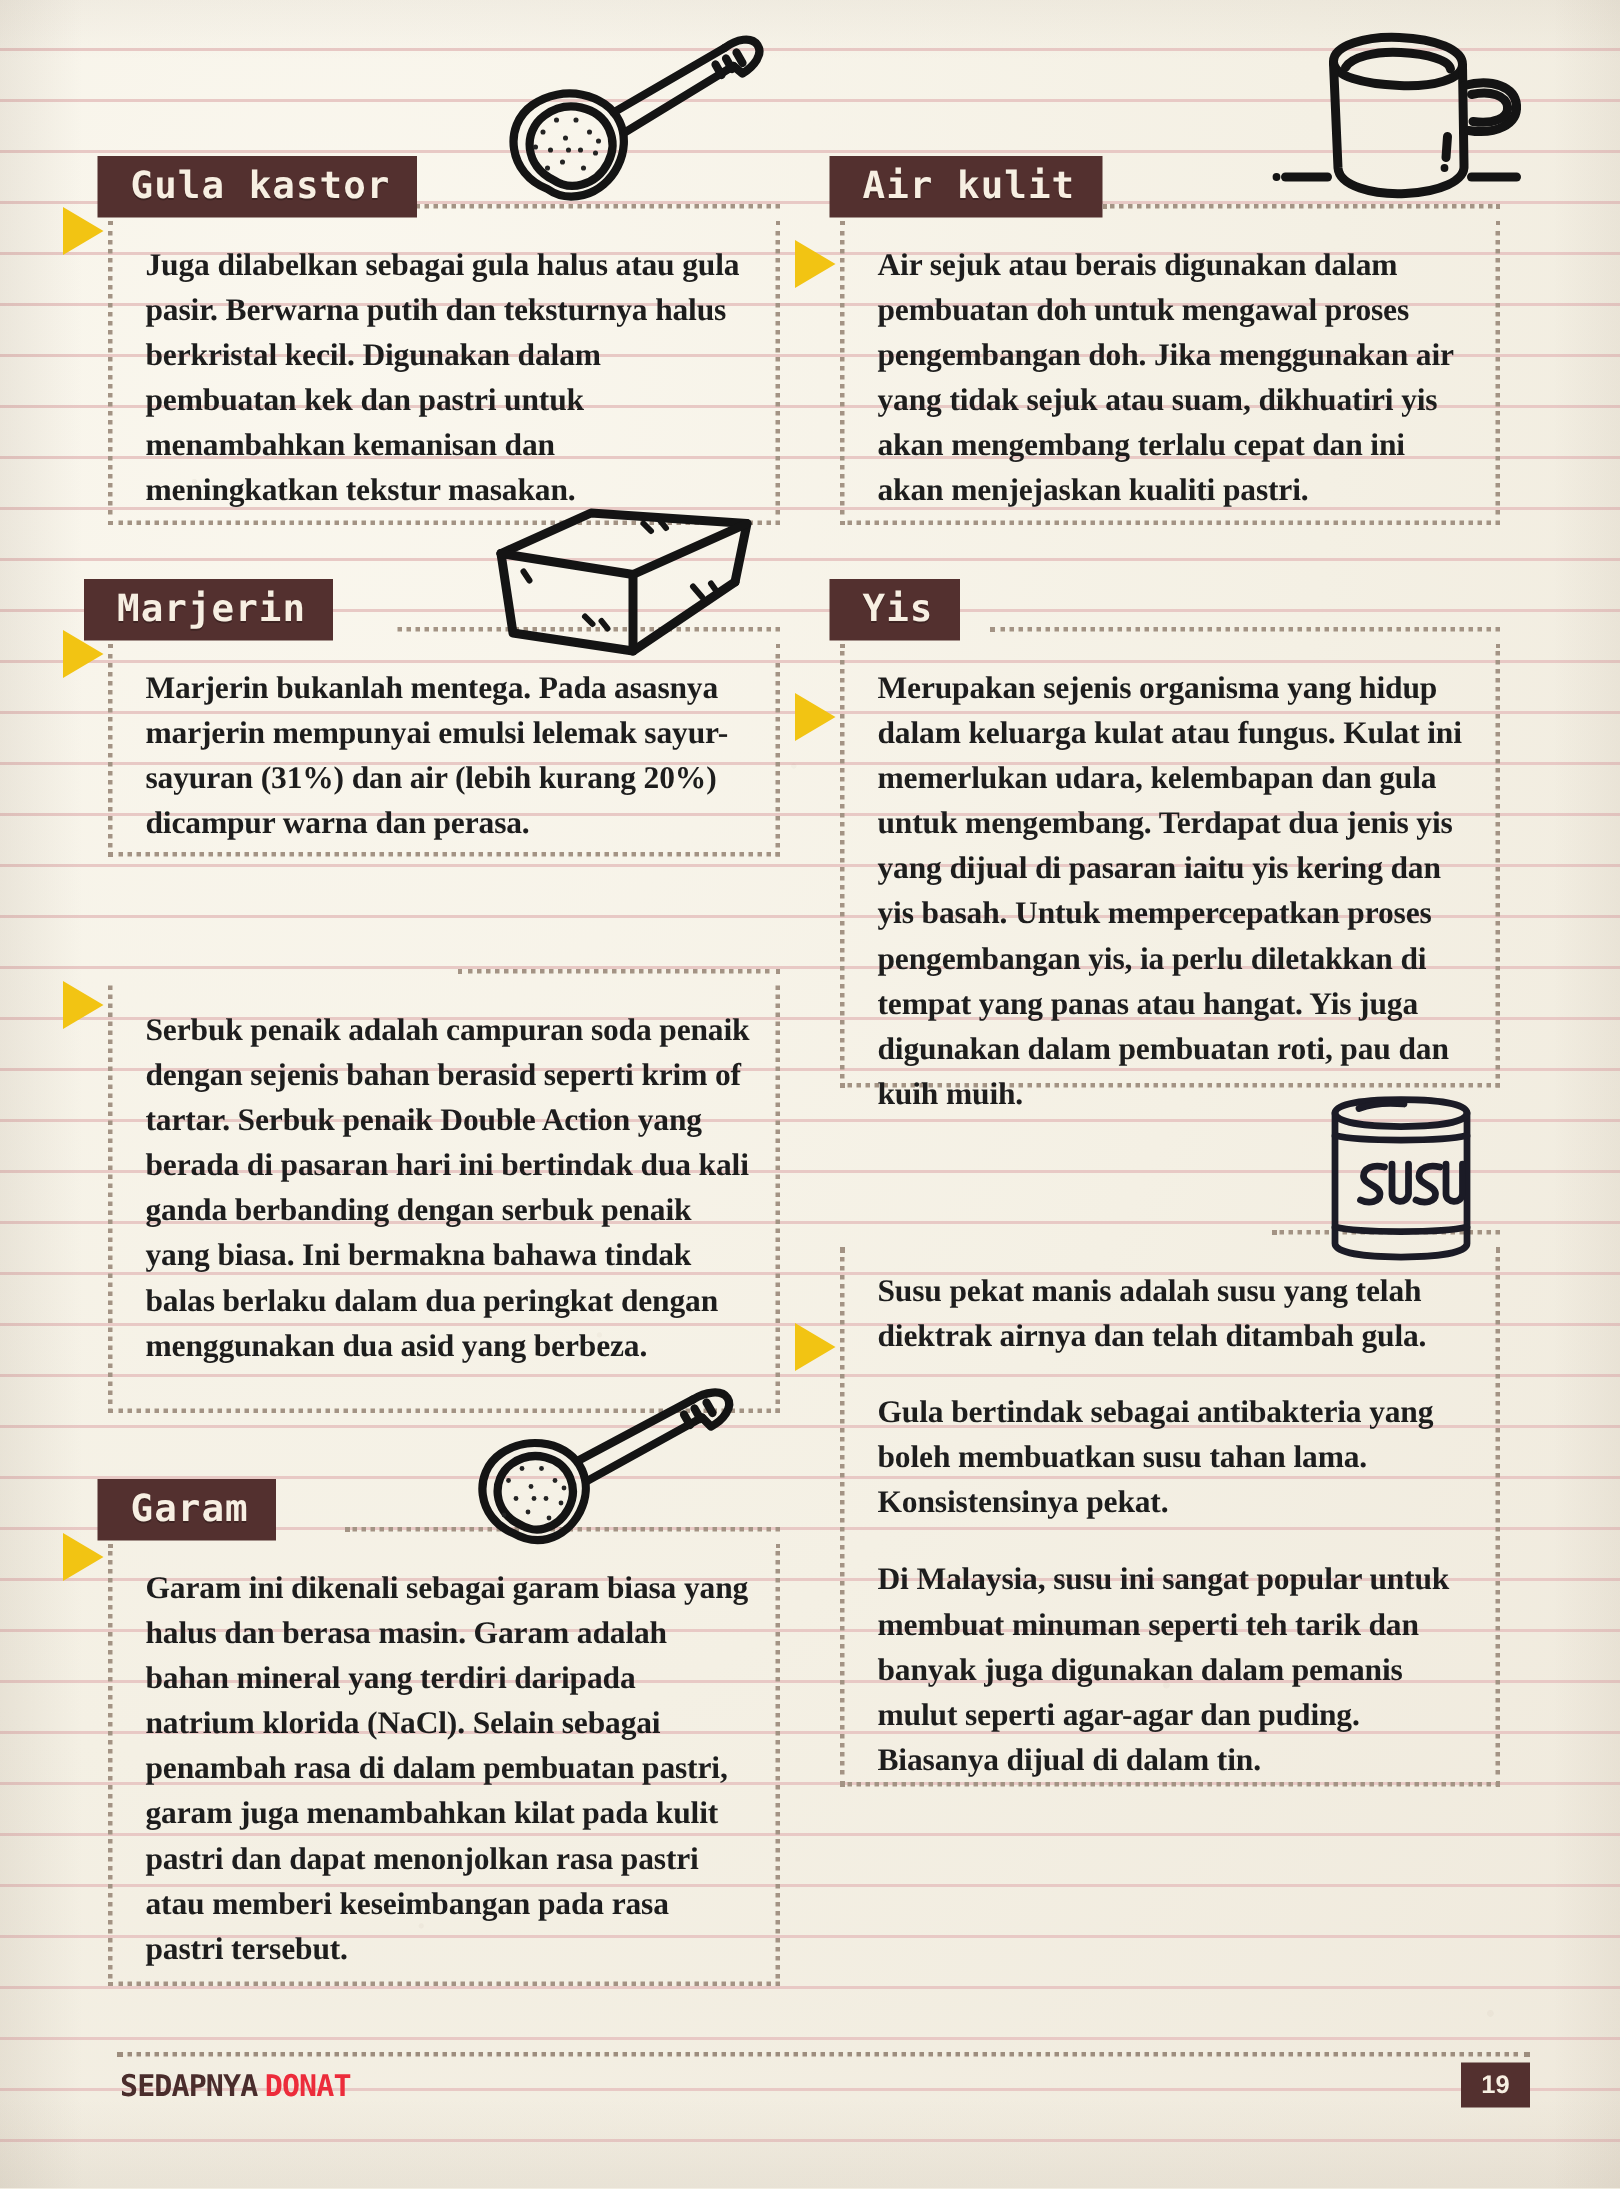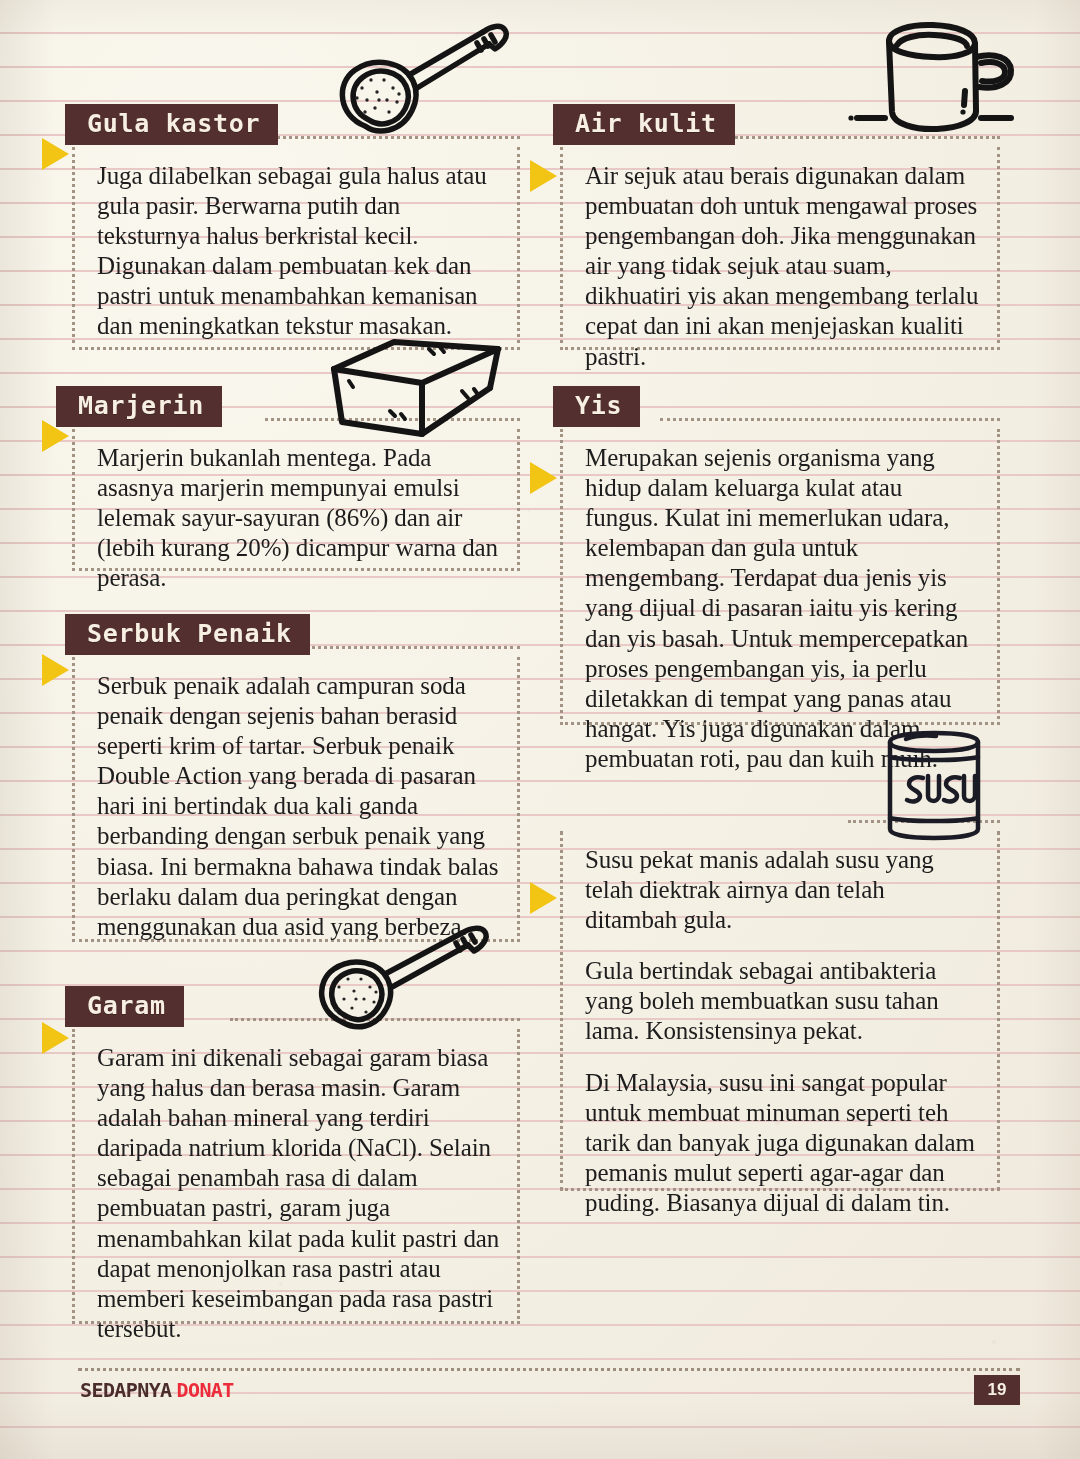--- a/index.html
+++ b/index.html
@@ -81,24 +81,24 @@
     border-left: 27px solid #f2c413;
     z-index: 7;
   }
 
   .body {
     position: absolute;
     border: 3px dotted #a39384;
     border-top: none;
     box-sizing: border-box;
     padding: 14px 16px 10px 22px;
-    font-size: 25px;
+    font-size: 21px;
     line-height: 30.1px;
     color: #1d1d1d;
-    font-weight: normal;
+    font-weight: bold;
     letter-spacing: -.1px;
     z-index: 4;
   }
   .body p { margin: 0; }
   .body p + p { margin-top: 21px; }
 
   
   .toprule {
     position: absolute;
     border-top: 3px dotted #a39384;
@@ -181,40 +181,39 @@
         <circle cx="94" cy="86" r="1.7"></circle>
       <circle cx="74" cy="92" r="1.7"></circle>
         <circle cx="52" cy="90" r="1.7"></circle>
     </g>
   </svg>
 
   <div class="toprule" style="left:265px; width:255px; top:418px;"></div>
   <div class="banner" style="left:56px; top:386px;">Marjerin</div>
   <div class="tri" style="left:42px; top:420px;"></div>
   <div class="body" style="left:72px; top:429px; width:448px; height:142px;">
-    <p>Marjerin bukanlah mentega. Pada asasnya marjerin mempunyai emulsi lelemak sayur-sayuran (86%) dan air (lebih kurang 20%) dicampur warna dan perasa.</p>
+    <p>Marjerin bukanlah mentega. Pada asasnya marjerin mempunyai emulsi lelemak sayur-sayuran (31%) dan air (lebih kurang 20%) dicampur warna dan perasa.</p>
   </div>
 
   <svg class="doodle" style="left:322px; top:336px;" width="200" height="112" viewBox="0 0 200 112">
     <g fill="none" stroke="#141414" stroke-width="6" stroke-linecap="round" stroke-linejoin="round">
       <path d="M12 33 L72 6 L176 13 L168 52"></path>
       <path d="M12 33 L20 86 L100 98 L168 52"></path>
       <path d="M12 33 L100 47 L176 13"></path>
       <path d="M100 47 L100 98"></path>
     </g>
     <g fill="none" stroke="#141414" stroke-width="4" stroke-linecap="round">
       <path d="M107 13 l5 5 M118 11 l4 5"></path>
       <path d="M27 45 l4 6"></path>
       <path d="M68 75 l5 5 M79 78 l4 5"></path>
       <path d="M140 55 l6 7 M152 53 l5 7"></path>
     </g>
   </svg>
 
   <div class="toprule" style="left:305px; width:215px; top:646px;"></div>
-  <div class="banner" style="left:65px; top:614px;">Serbuk Penaik</div>
   <div class="tri" style="left:42px; top:654px;"></div>
   <div class="body" style="left:72px; top:657px; width:448px; height:285px;">
     <p>Serbuk penaik adalah campuran soda penaik dengan sejenis bahan berasid seperti krim of tartar. Serbuk penaik Double Action yang berada di pasaran hari ini bertindak dua kali ganda berbanding dengan serbuk penaik yang biasa. Ini bermakna bahawa tindak balas berlaku dalam dua peringkat dengan menggunakan dua asid yang berbeza.</p>
   </div>
 
   <div class="toprule" style="left:230px; width:290px; top:1018px;"></div>
   <div class="banner" style="left:65px; top:986px;">Garam</div>
   <div class="tri" style="left:42px; top:1022px;"></div>
   <div class="body" style="left:72px; top:1029px; width:448px; height:295px;">
     <p>Garam ini dikenali sebagai garam biasa yang halus dan berasa masin. Garam adalah bahan mineral yang terdiri daripada natrium klorida (NaCl). Selain sebagai penambah rasa di dalam pembuatan pastri, garam juga menambahkan kilat pada kulit pastri dan dapat menonjolkan rasa pastri atau memberi keseimbangan pada rasa pastri tersebut.</p>

